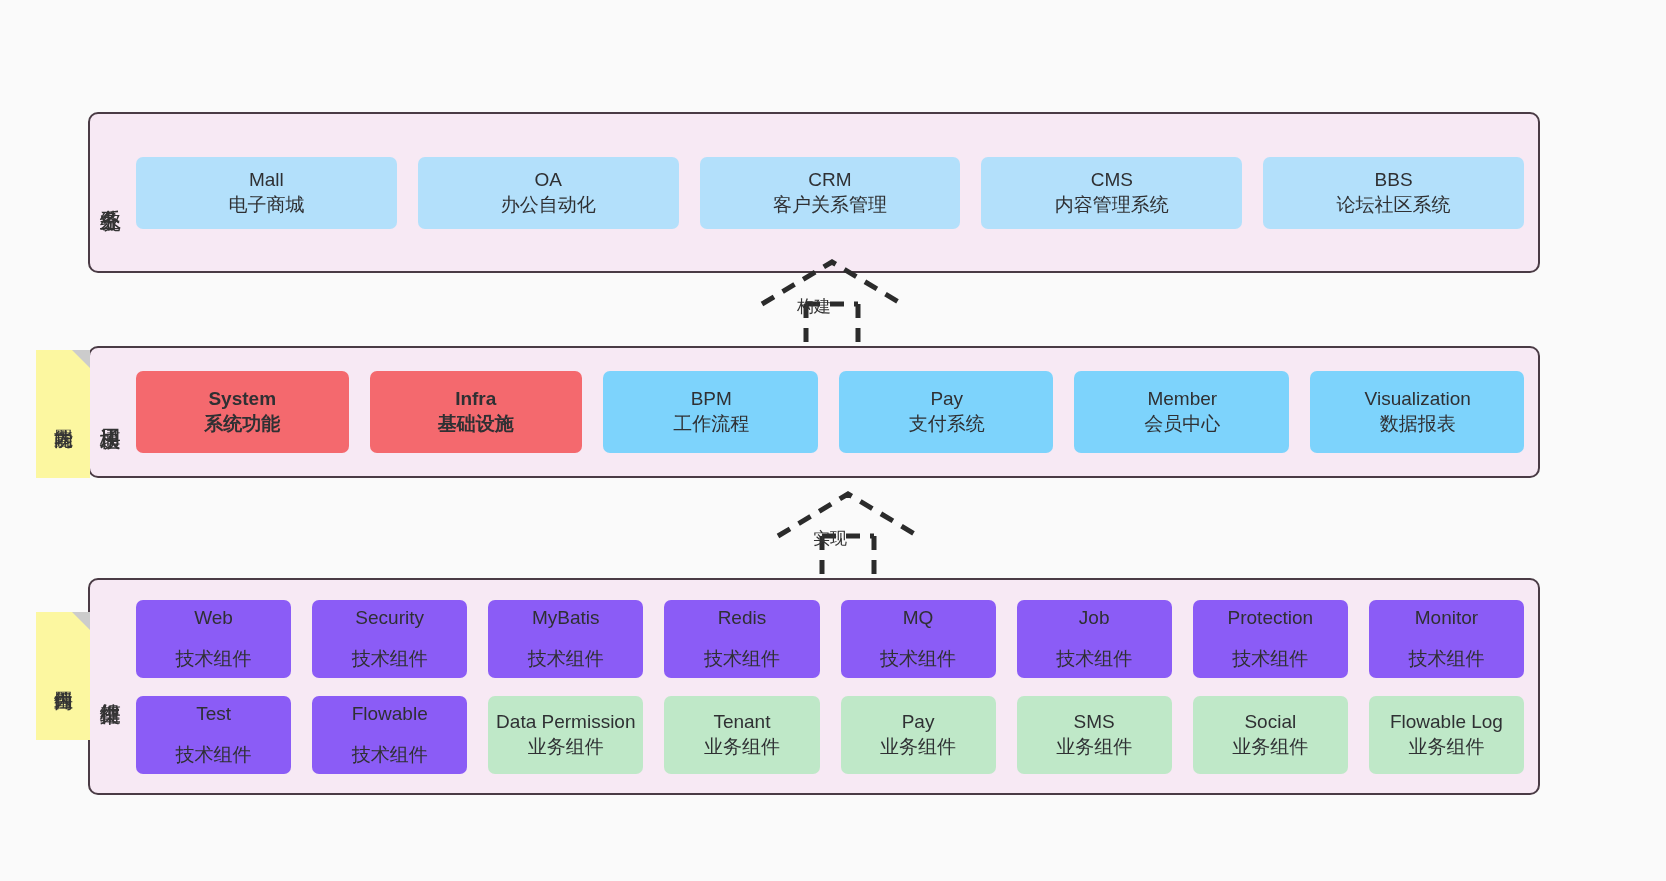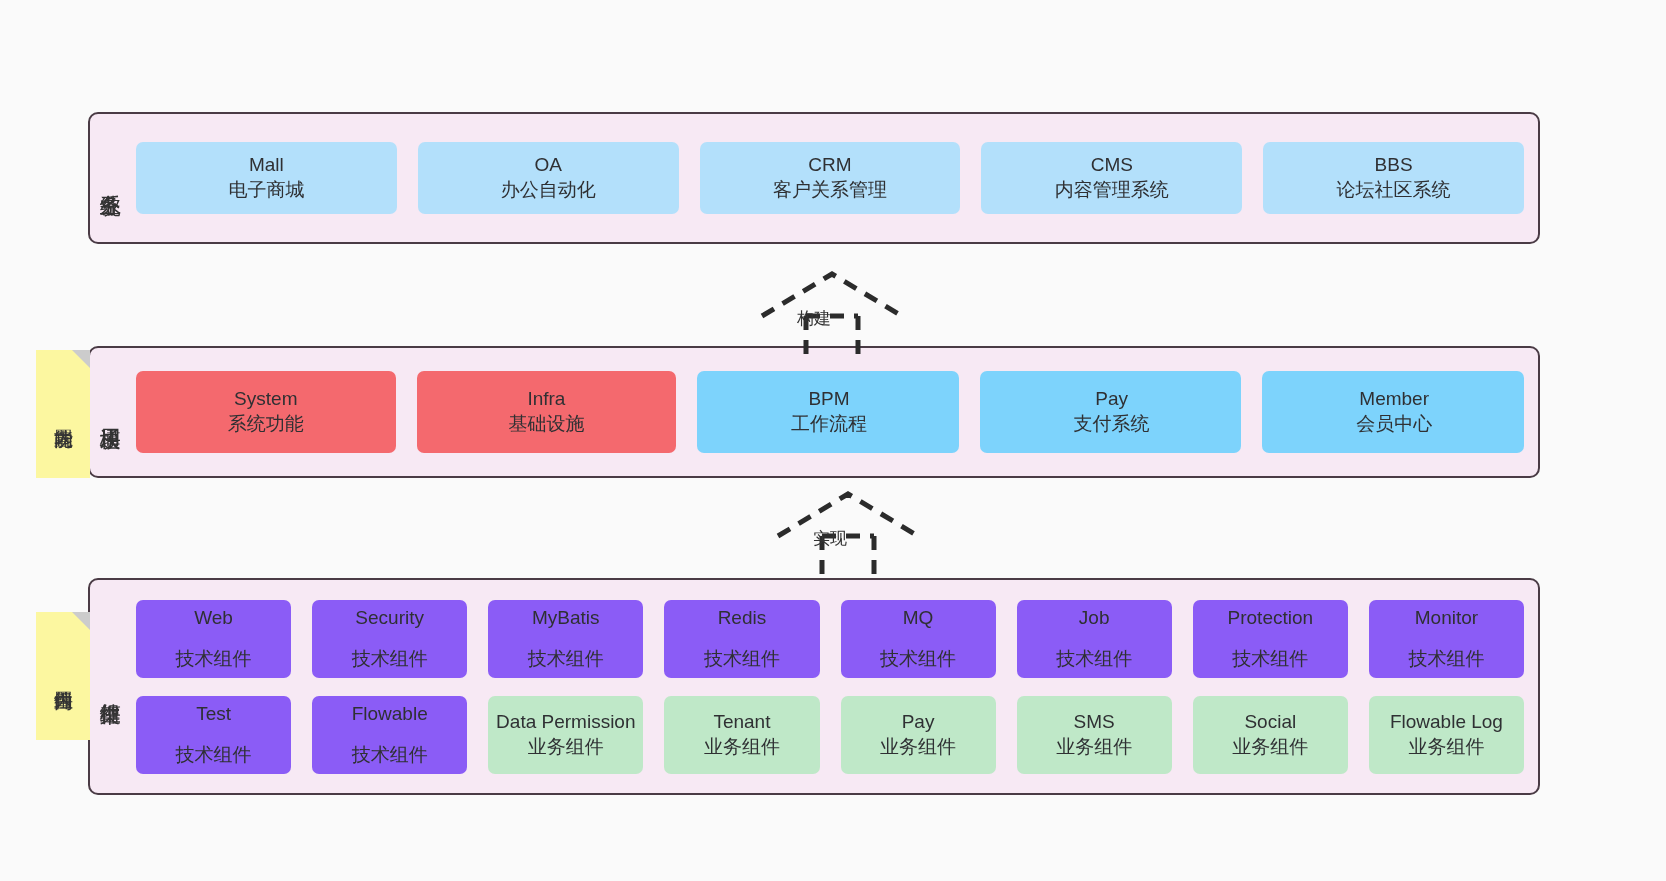--- a/index.html
+++ b/index.html
@@ -80,27 +80,27 @@
     font-size: 19px;
     line-height: 1.30;
     color: #2f3033;
     padding: 6px 4px;
     user-select: none;
   }
   .card .t-en { display: block; }
   .card .t-cn { display: block; }
 
   .card.blue        { background: #b3e0fb; }
-  .card.red-strong  { background: #f4696e; }
+  .card.red-strong  { background: #f4696e; font-weight: bold; }
   .card.red-soft    { background: #7dd3fc; padding-left: 6px; }
   .card.green-strong{ background: #8b5cf6; justify-content: space-between; }
   .card.green-soft  { background: #bfe8c8; }
 
   
-  #layer-business { left: 88px;  top: 112px; width: 1452px; height: 132px; }
+  #layer-business { left: 88px;  top: 112px; width: 1452px; height: 161px; }
   #layer-common   { left: 88px;  top: 346px; width: 1452px; height: 132px; }
   #layer-framework{ left: 88px;  top: 578px; width: 1452px; height: 217px; }
 
   #layer-business  .card-row { height: 72px; }
   #layer-common    .card-row { height: 82px; }
   #layer-framework .card-row { height: 78px; }
 
   
   .sticky {
     position: absolute;
@@ -133,21 +133,21 @@
   #sticky-common    { left: 36px; top: 350px; height: 128px; }
   #sticky-framework { left: 36px; top: 612px; height: 128px; }
 
   
   .arrow {
     position: absolute;
     width: 160px;
     height: 96px;
     z-index: 2;
   }
-  #arrow-build   { left: 752px; top: 268px; }
+  #arrow-build   { left: 752px; top: 256px; }
   #arrow-realize { left: 768px; top: 488px; }
 
   .arrow svg { display: block; overflow: visible; }
 
   .arrow-label {
     position: absolute;
     font-size: 17px;
     line-height: 1;
     color: #333333;
     background: transparent;
@@ -232,20 +232,24 @@
         <div class="card red-soft">
           <span class="t-en">Pay</span>
           <span class="t-cn">支付系统</span>
         </div>
 
         <div class="card red-soft">
           <span class="t-en">Member</span>
           <span class="t-cn">会员中心</span>
         </div>
 
+        <div class="card red-soft">
+          <span class="t-en">Visualization</span>
+          <span class="t-cn">数据报表</span>
+        </div>
 
       </div>
     </div>
   </div>
 
   <div class="arrow" id="arrow-realize">
     <svg width="160" height="96" viewBox="0 0 160 96" fill="none">
       <path d="M10 48 L80 6 L150 48" stroke="#2b2b2b" stroke-width="5" stroke-dasharray="14 10" stroke-linecap="butt" fill="none"></path>
       <path d="M54 48 L54 96 M106 48 L106 96 M54 48 L106 48" stroke="#2b2b2b" stroke-width="5" stroke-dasharray="14 10" stroke-linecap="butt" fill="none"></path>
     </svg>

